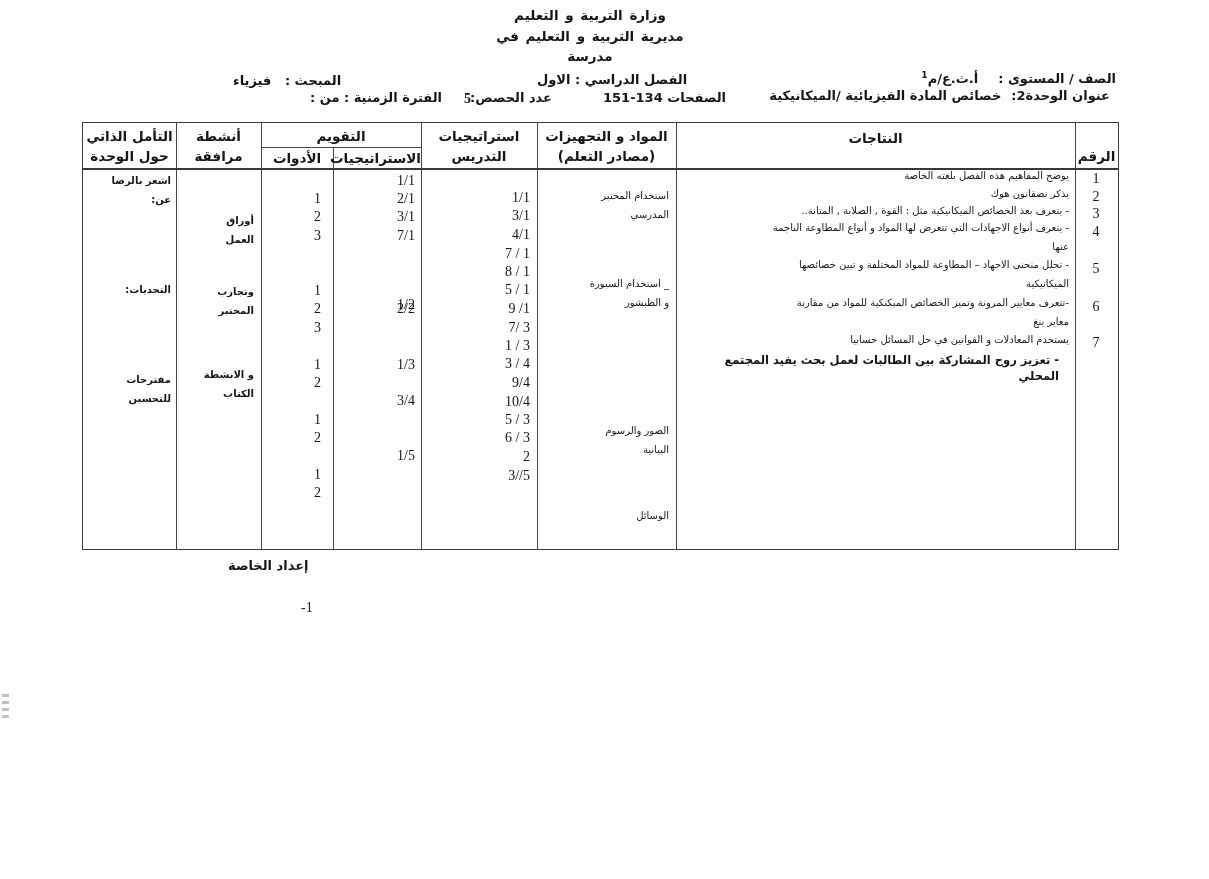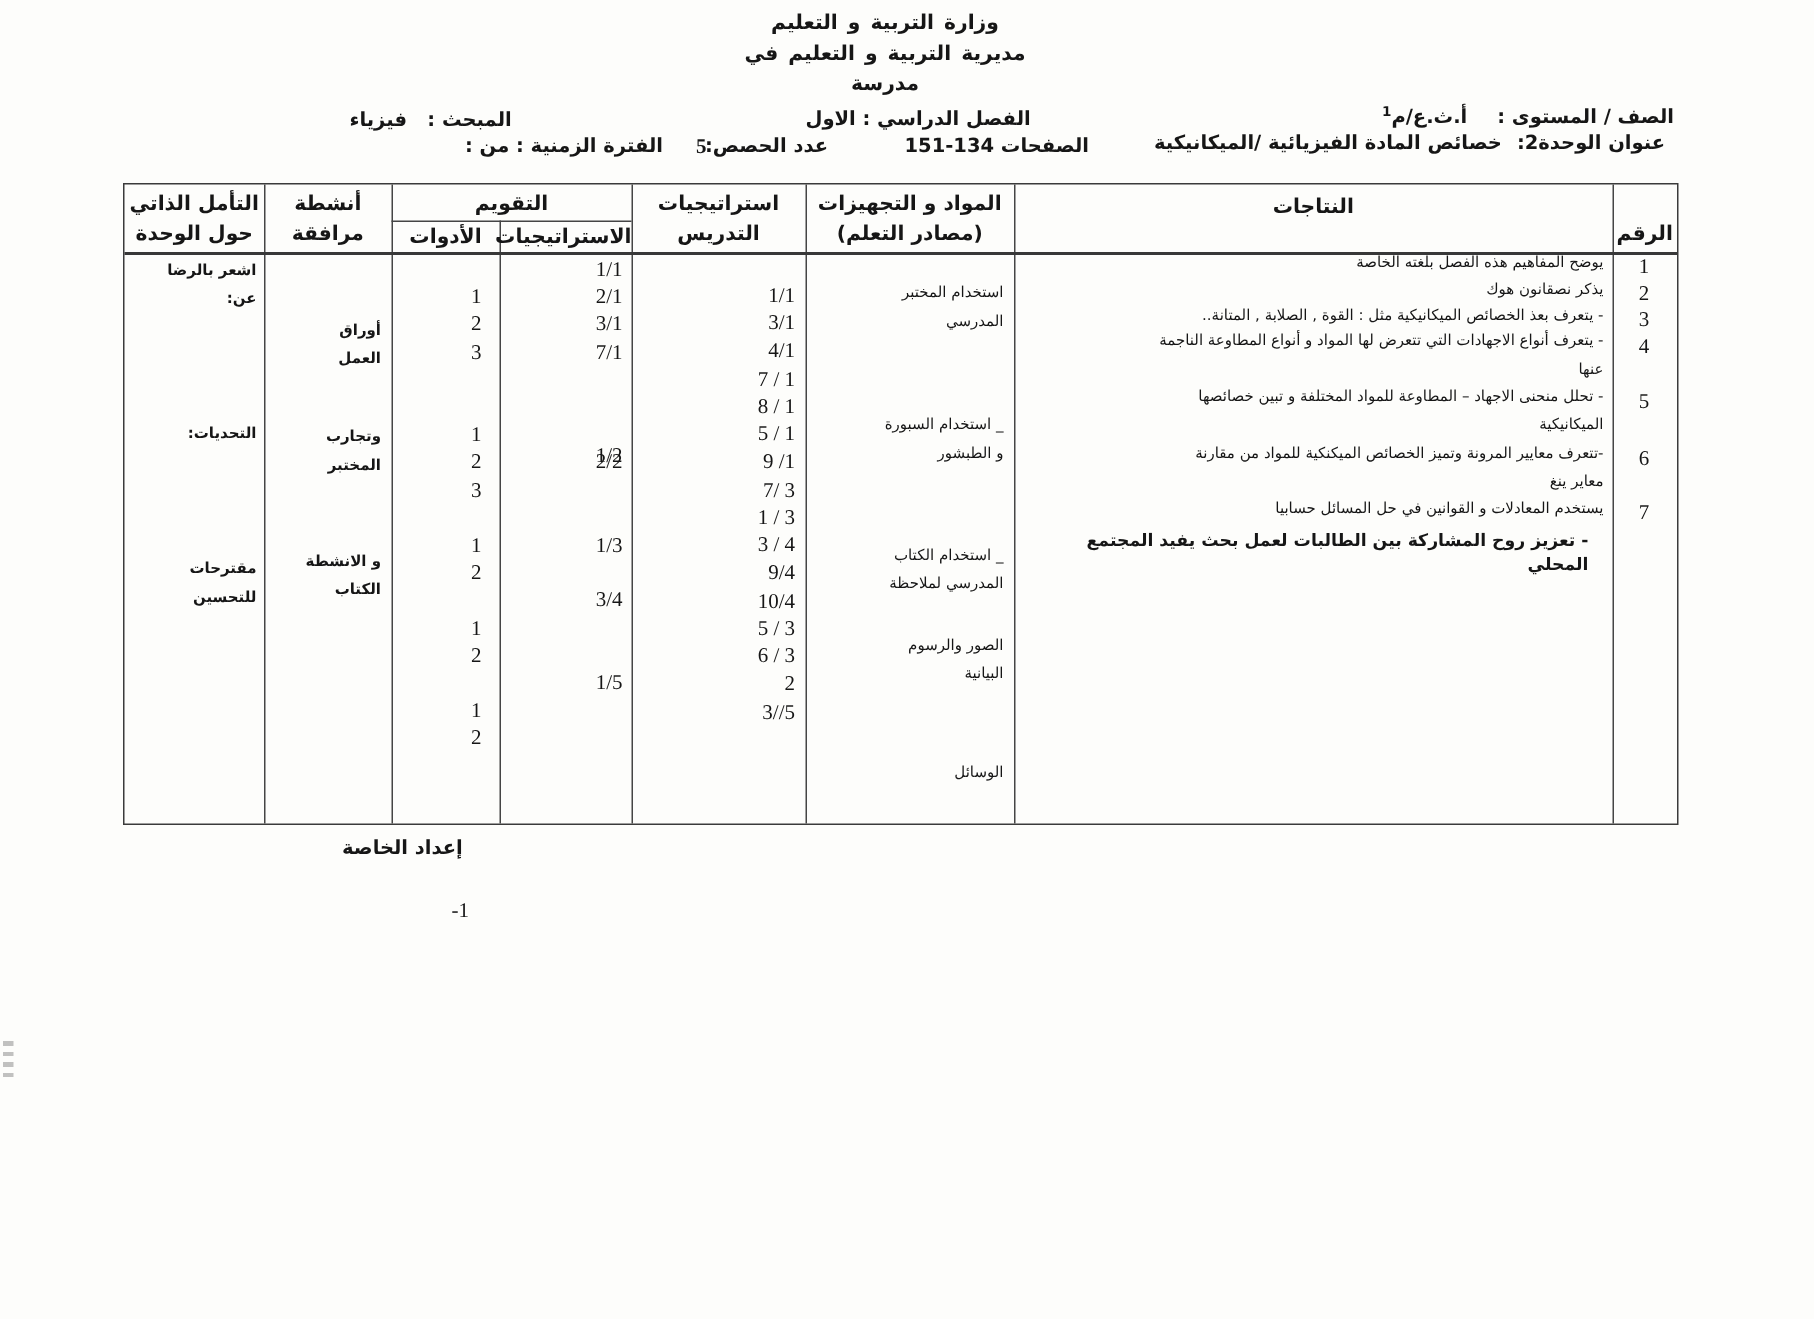--- a/index.html
+++ b/index.html
@@ -117,22 +117,20 @@
 معاير ينغ</div>
     <div class="cell out" style="top:133px;">- تحلل منحنى الاجهاد – المطاوعة للمواد المختلفة و تبين خصائصها
 الميكانيكية</div>
     <div class="cell out" style="top:208px;">يستخدم المعادلات و القوانين في حل المسائل حسابيا</div>
     <div class="cell out note" style="top:229px;width:378px;">- تعزيز روح المشاركة بين الطالبات لعمل بحث يفيد المجتمع المحلي</div>
 
     <div class="cell mat" style="top:64px;">استخدام المختبر
 المدرسي</div>
     <div class="cell mat" style="top:152px;">_ استخدام السبورة
 و الطبشور</div>
-    <div class="cell mat" style="top:239px;">_ استخدام الكتاب
-المدرسي لملاحظة</div>
     <div class="cell mat" style="top:299px;">الصور والرسوم
 البيانية</div>
     <div class="cell mat" style="top:384px;">الوسائل</div>
 
     <div class="num ts" style="top:66px;">1/1</div>
     <div class="num ts" style="top:84px;">3/1</div>
     <div class="num ts" style="top:103px;">4/1</div>
     <div class="num ts" style="top:122px;">7 / 1</div>
     <div class="num ts" style="top:140px;">8 / 1</div>
     <div class="num ts" style="top:158px;">5 / 1</div>

